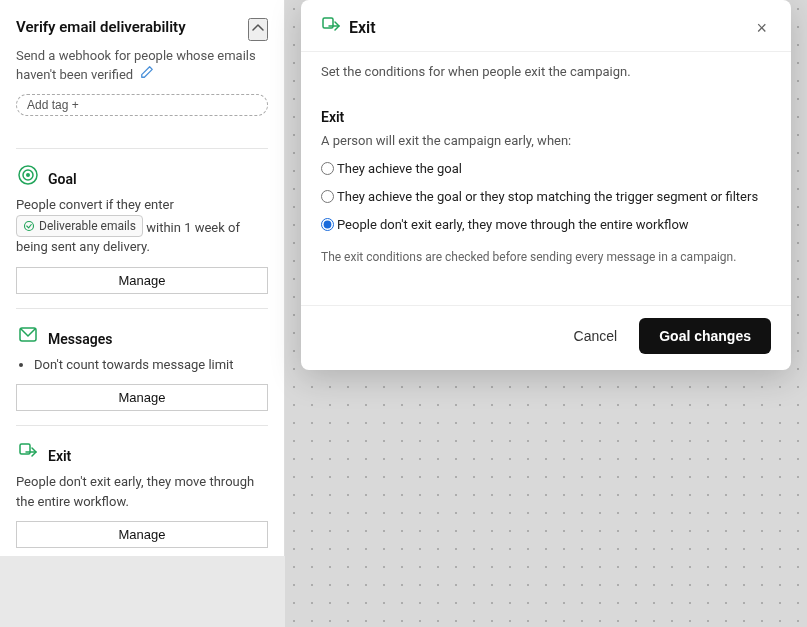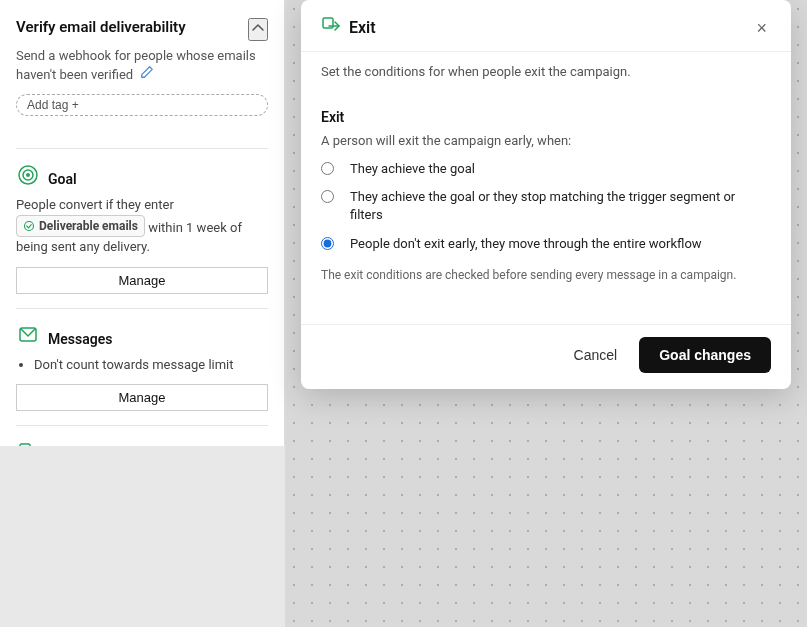--- a/index.html
+++ b/index.html
@@ -17,21 +17,21 @@
     
     .left-panel {
       width: 285px;
       min-width: 285px;
       background: #fff;
       border-right: 1px solid #ddd;
       padding: 18px 16px;
       display: flex;
       flex-direction: column;
       gap: 0;
-      height: 446px;
+      height: 556px;
       overflow-y: auto;
     }
 
     .panel-header {
       display: flex;
       justify-content: space-between;
       align-items: flex-start;
       margin-bottom: 6px;
     }
 
@@ -104,21 +104,20 @@
 
     .inline-tag {
       display: inline-flex;
       align-items: center;
       gap: 4px;
       border: 1px solid #ccc;
       border-radius: 4px;
       padding: 1px 6px;
       font-size: 12px;
       background: #f9f9f9;
-      font-weight: bold;
     }
 
     .manage-btn {
       border: 1px solid #ccc;
       border-radius: 0;
       padding: 5px 14px;
       font-size: 13px;
       font-weight: 500;
       background: #fff;
       cursor: pointer;
@@ -230,21 +229,21 @@
     .radio-group {
       display: flex;
       flex-direction: column;
       gap: 10px;
       margin-bottom: 14px;
     }
 
     .radio-item {
       display: flex;
       align-items: flex-start;
-      gap: 16px;
+      gap: 3px;
       cursor: pointer;
     }
 
     .radio-item input[type="radio"] {
       margin-top: 2px;
       accent-color: #1a6bdb;
       cursor: pointer;
     }
 
     .radio-label {
@@ -366,20 +365,23 @@
 
   <div class="section-header">
     <div class="section-icon">
       <svg width="20" height="20" viewBox="0 0 20 20" fill="none">
         <rect x="2" y="2" width="10" height="10" rx="1.5" stroke="#22a55b" stroke-width="1.5"></rect>
         <path d="M14 6L18 10L14 14" stroke="#22a55b" stroke-width="1.5" stroke-linecap="round" stroke-linejoin="round"></path>
         <path d="M8 10H18" stroke="#22a55b" stroke-width="1.5" stroke-linecap="round"></path>
       </svg>
     </div>
     <span class="section-title">Exit</span>
+  </div>
+  <div class="section-body">
+    <span>People don't exit early, they move through the entire workflow.</span>
   </div>
   <button class="manage-btn">
     <span>Manage</span>
   </button>
 
 </div>
 
 <div class="right-area">
   <div class="dotted-bg"></div>
 

